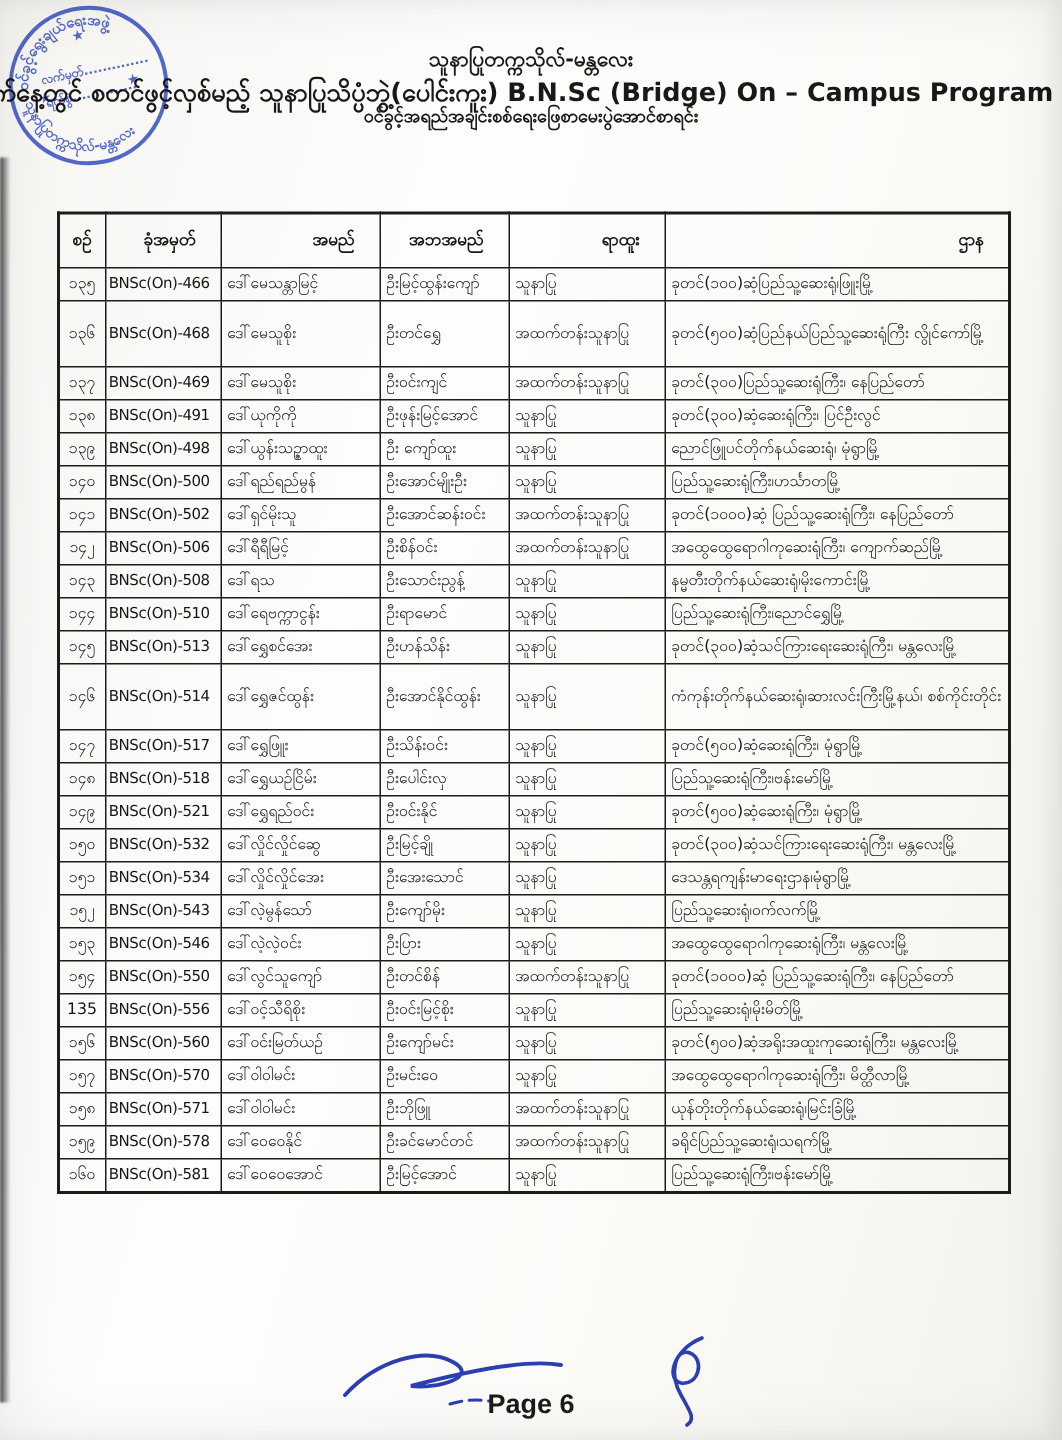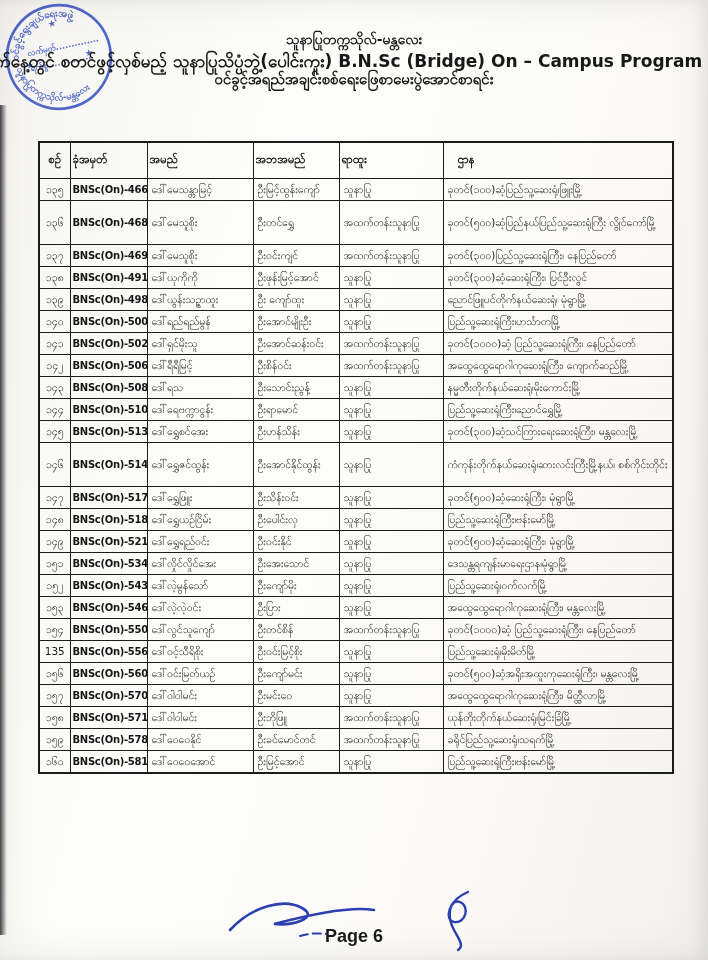--- a/index.html
+++ b/index.html
@@ -26,46 +26,46 @@
     position:absolute;left:2px;top:0px;width:114px;height:114px;
     transform:rotate(-12deg);opacity:0.88;
   }
   
   .title-line{
     position:absolute;left:50%;transform:translateX(-50%);
     white-space:nowrap;font-weight:bold;color:#181818;
   }
   .t1{top:30px;font-size:14px;}
   .t2{top:50px;font-size:17px;}
-  .t3{top:69px;font-size:15px;}
+  .t3{top:69px;font-size:12px;}
   
   table.results{
     position:absolute;left:38px;top:97px;width:634px;
     border-collapse:collapse;table-layout:fixed;
     background:transparent;
     margin-top:44px;
   }
   table.results, table.results th, table.results td{
     border:1.4px solid #1c1c1c;
   }
   table.results{border-width:2px;}
   th{
-    height:31px;font-size:11.5px;font-weight:bold;text-align:left;
-    padding:2px 2px;vertical-align:middle;overflow:hidden;
+    height:31px;font-size:11.5px;font-weight:bold;text-align:right;
+    padding:2px 16px;vertical-align:middle;overflow:hidden;
   }
   th.h-no{text-align:center;padding:2px 1px;}
   th.h-dept{padding-left:14px;}
   tbody tr{height:22px;}
   tbody tr.tall{height:44px;}
   td{
     font-size:10.5px;line-height:13px;vertical-align:middle;
     padding:1px 4px;overflow:hidden;
   }
   td.c-no{text-align:center;padding:1px 1px;}
-  td.c-roll{font-size:10px;letter-spacing:-0.3px;padding:1px 2px;font-weight:bold;}
+  td.c-roll{font-size:10px;letter-spacing:-0.3px;padding:1px 2px;}
   
   .signature{position:absolute;}
   .sig-a{left:222px;top:896px;width:165px;height:52px;}
   .sig-b{left:424px;top:886px;width:72px;height:68px;}
   .pageno{
     position:absolute;left:0;right:0;top:926px;text-align:center;
     font-size:18px;font-weight:bold;color:#1b1b1b;
     font-family:"Liberation Sans","DejaVu Sans",sans-serif;
   }
 </style>
@@ -233,20 +233,28 @@
         </tr>
         <tr>
           <td class="c-no">၁၄၉</td>
           <td class="c-roll">BNSc(On)-521</td>
           <td class="c-name">ဒေါ်ရွှေရည်ဝင်း</td>
           <td class="c-father">ဦးဝင်းနိုင်</td>
           <td class="c-position">သူနာပြု</td>
           <td class="c-dept">ခုတင်(၅၀၀)ဆံ့ဆေးရုံကြီး၊ မုံရွာမြို့</td>
         </tr>
         <tr>
+          <td class="c-no">၁၅၀</td>
+          <td class="c-roll">BNSc(On)-532</td>
+          <td class="c-name">ဒေါ်လှိုင်လှိုင်ဆွေ</td>
+          <td class="c-father">ဦးမြင့်ချို</td>
+          <td class="c-position">သူနာပြု</td>
+          <td class="c-dept">ခုတင်(၃၀၀)ဆံ့သင်ကြားရေးဆေးရုံကြီး၊ မန္တလေးမြို့</td>
+        </tr>
+        <tr>
           <td class="c-no">၁၅၁</td>
           <td class="c-roll">BNSc(On)-534</td>
           <td class="c-name">ဒေါ်လှိုင်လှိုင်အေး</td>
           <td class="c-father">ဦးအေးသောင်</td>
           <td class="c-position">သူနာပြု</td>
           <td class="c-dept">ဒေသန္တရကျန်းမာရေးဌာန၊မုံရွာမြို့</td>
         </tr>
         <tr>
           <td class="c-no">၁၅၂</td>
           <td class="c-roll">BNSc(On)-543</td>

